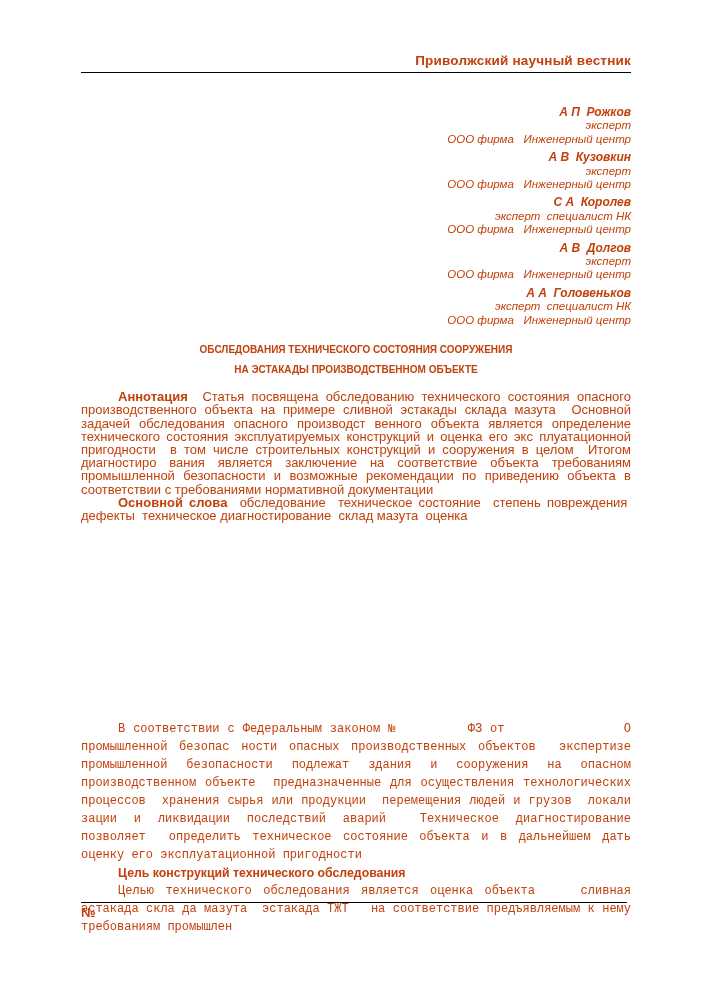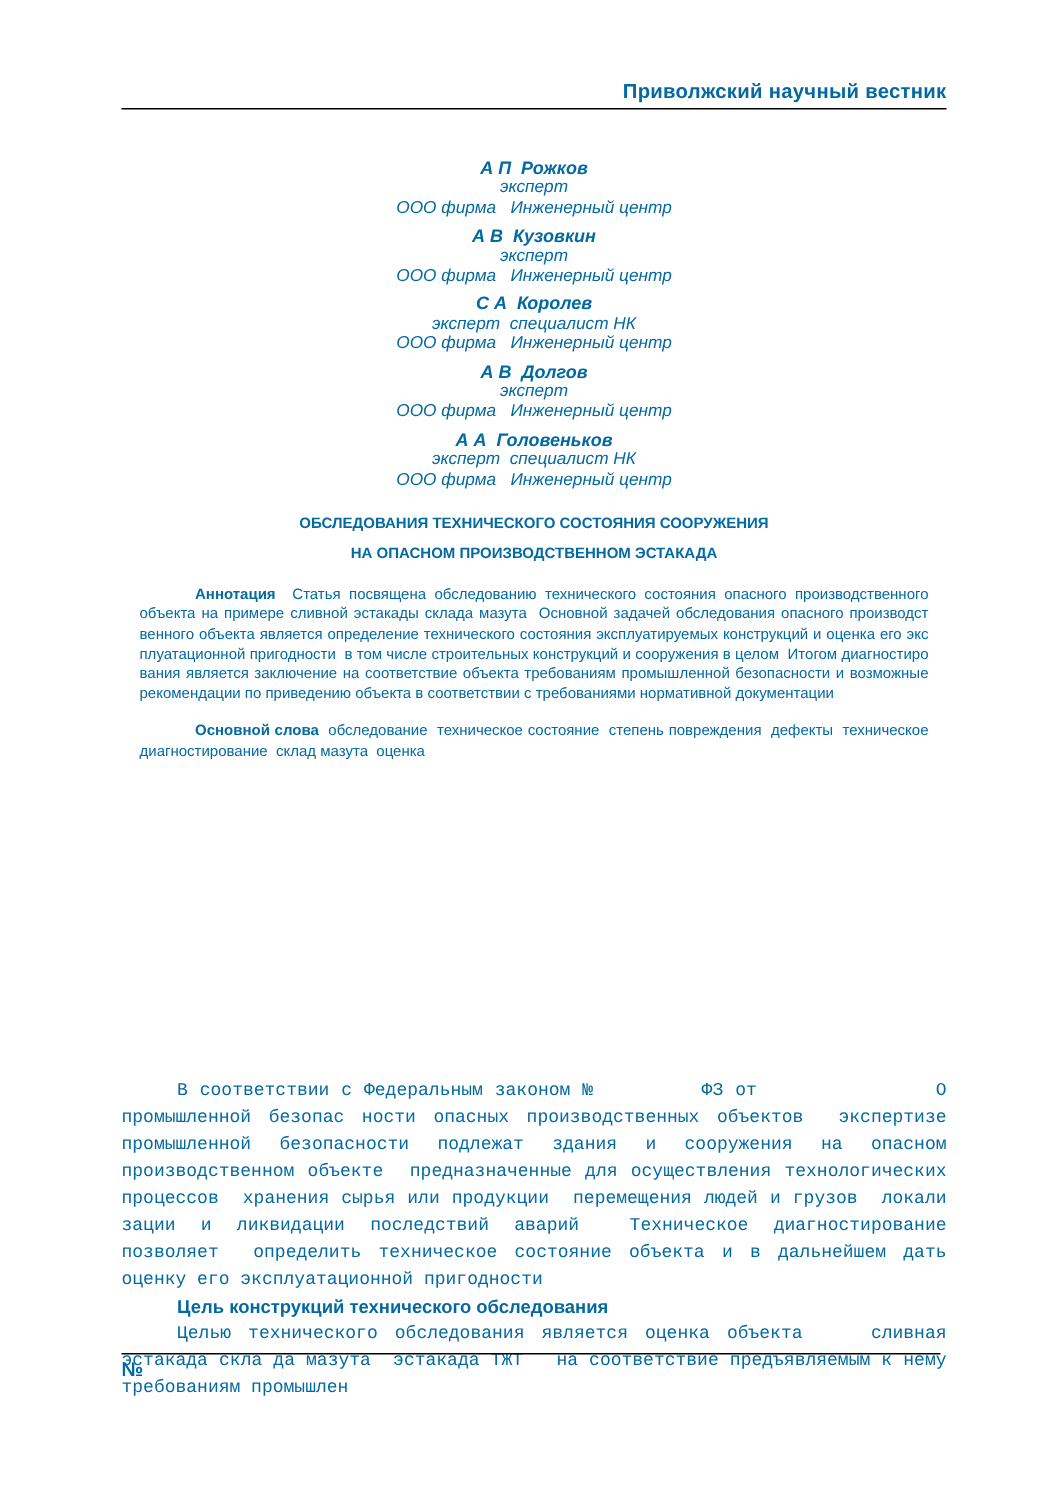--- a/index.html
+++ b/index.html
@@ -3,61 +3,61 @@
 <meta charset="utf-8">
 <style>
   * { box-sizing: border-box; }
   html, body {
     margin: 0; padding: 0; background: #ffffff;
   }
   .page {
     position: relative;
     width: 709px; height: 1004px;
     background: #ffffff;
-    color: #0369a1;
+    color: #c2410c;
     font-family: "Liberation Sans", "DejaVu Sans", sans-serif;
     overflow: hidden;
   }
   .content {
     position: absolute;
     left: 81px; top: 0;
     width: 550px;
   }
   .journal-header {
     margin-top: 52px;
     text-align: right;
     font-size: 13.5px;
     font-weight: bold;
     line-height: 17px;
     letter-spacing: 0.2px;
     padding-bottom: 3px;
     border-bottom: 1.5px solid #000000;
   }
   .authors {
     margin-top: 33px;
-    text-align: center;
+    text-align: right;
     font-style: italic;
     font-size: 11.5px;
     line-height: 13.4px;
   }
   .author { margin-bottom: 5px; }
   .author-name {
     font-weight: bold;
     font-size: 12px;
   }
   .article-title {
     margin-top: 13px;
     text-align: center;
     font-weight: bold;
     font-size: 10px;
     line-height: 20px;
   }
   .small-par {
-    margin: 12px;
-    font-size: 10px;
+    margin: 0;
+    font-size: 13px;
     line-height: 13.2px;
     text-align: justify;
     text-indent: 37px;
   }
   .abstract { margin-top: 10px; }
   .lead-label { font-weight: bold; }
   .content-gap { height: 198px; }
   .body-text {
     font-size: 12px;
     line-height: 18px;
@@ -120,21 +120,21 @@
       </div>
       <div class="author">
         <div class="author-name">А А&nbsp; Головеньков</div>
         <div class="author-role">эксперт&nbsp; специалист НК</div>
         <div class="author-org">ООО фирма&nbsp;&nbsp; Инженерный центр</div>
       </div>
     </div>
 
     <div class="article-title">
       <div>ОБСЛЕДОВАНИЯ ТЕХНИЧЕСКОГО СОСТОЯНИЯ СООРУЖЕНИЯ</div>
-      <div>НА ОПАСНОМ ПРОИЗВОДСТВЕННОМ ЭСТАКАДА</div>
+      <div>НА ЭСТАКАДЫ ПРОИЗВОДСТВЕННОМ ОБЪЕКТЕ</div>
     </div>
 
     <p class="small-par abstract"><span class="lead-label">Аннотация</span><span>&nbsp; Статья посвящена обследованию технического состояния опасного производственного объекта на примере сливной эстакады склада мазута&nbsp; Основной задачей обследования опасного производст венного объекта является определение технического состояния эксплуатируемых конструкций и оценка его экс плуатационной пригодности&nbsp; в том числе строительных конструкций и сооружения в целом&nbsp; Итогом диагностиро вания является заключение на соответствие объекта требованиям промышленной безопасности и возможные рекомендации по приведению объекта в соответствии с требованиями нормативной документации</span></p>
 
     <p class="small-par keywords"><span class="lead-label">Основной слова</span><span>&nbsp; обследование&nbsp; техническое состояние&nbsp; степень повреждения&nbsp; дефекты&nbsp; техническое диагностирование&nbsp; склад мазута&nbsp; оценка</span></p>
 
     <div class="content-gap"></div>
 
     <div class="body-text">
       <div class="section">

